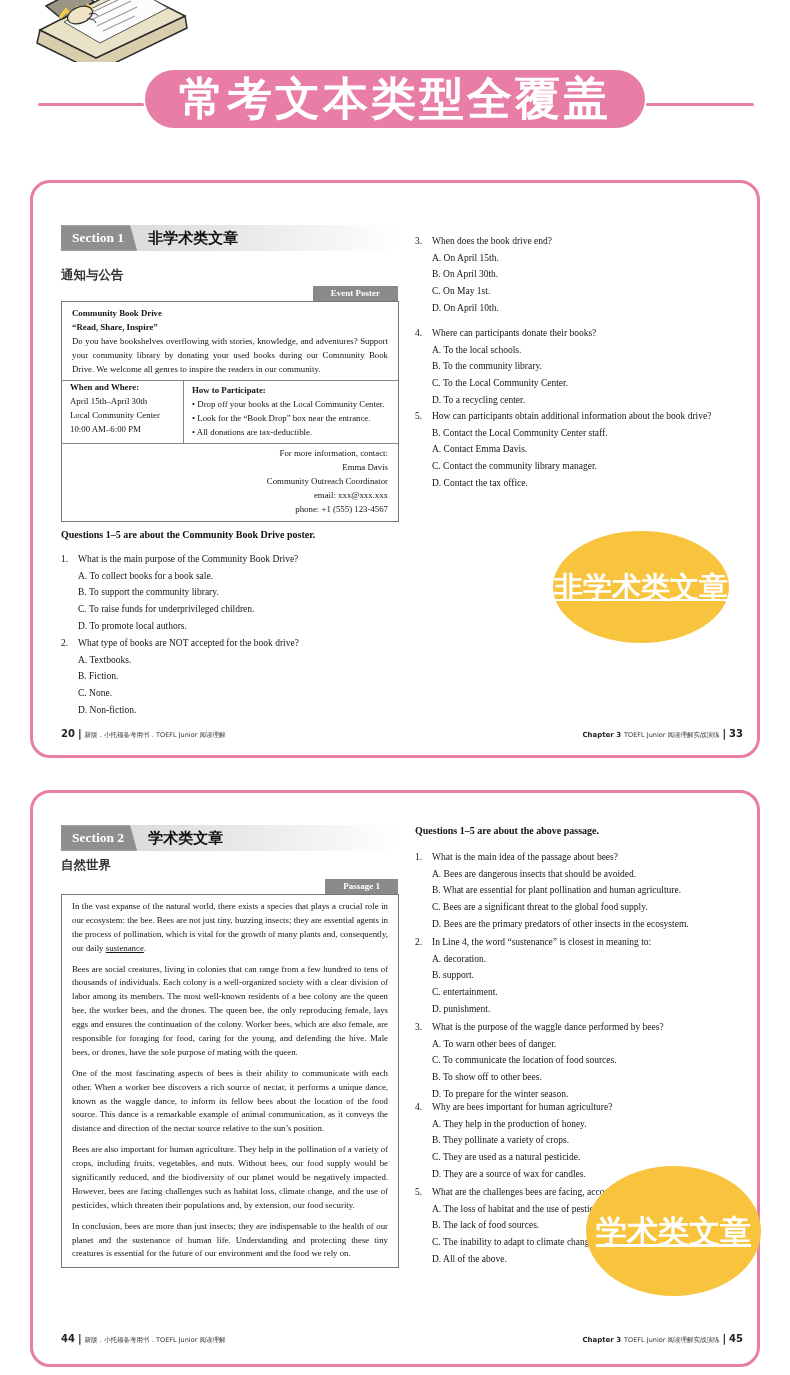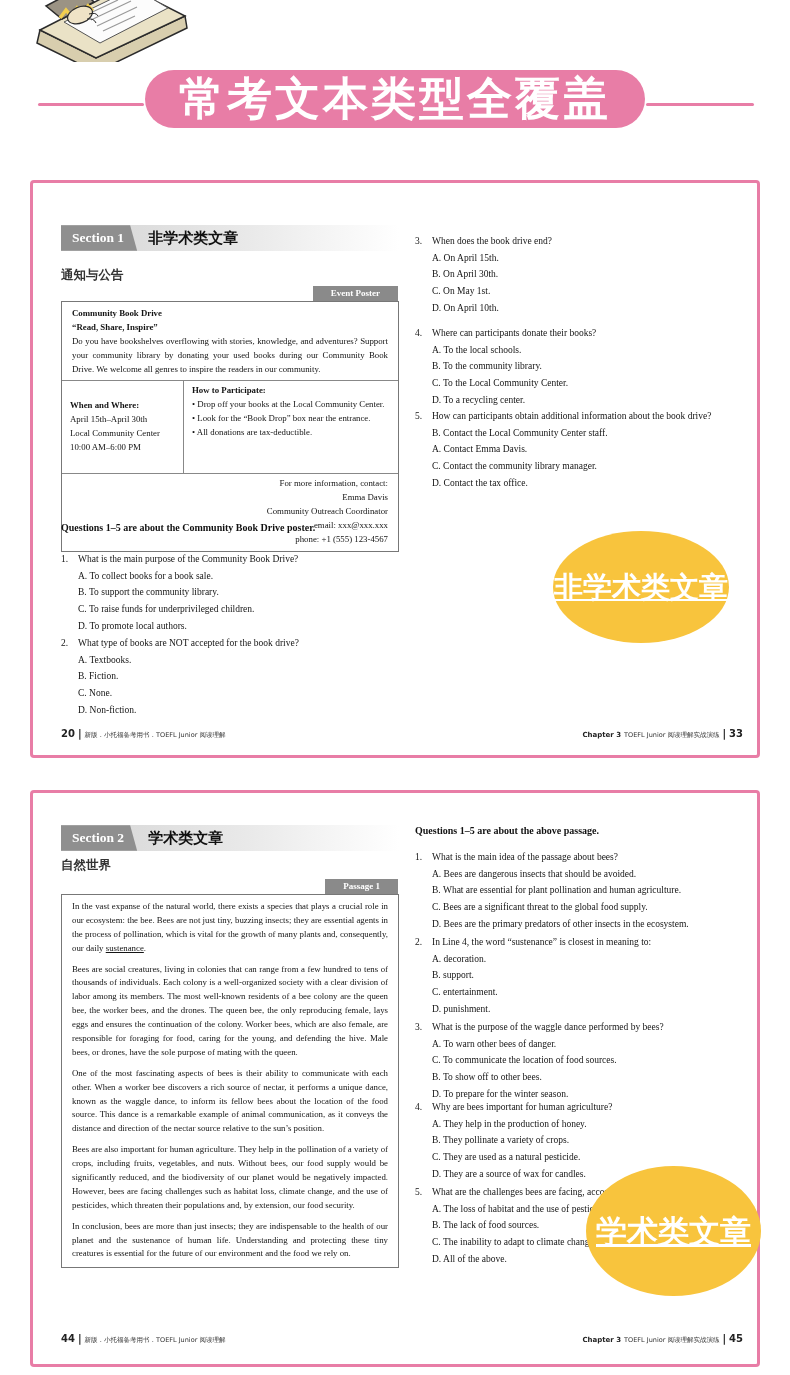--- a/index.html
+++ b/index.html
@@ -11,21 +11,21 @@
   .banner-line{position:absolute;top:103px;height:3px;background:#E87DA6;border-radius:2px;}
   .line-l{left:38px;width:106px;}
   .line-r{left:646px;width:108px;}
   .banner-pill{position:absolute;left:145px;top:70px;width:500px;height:58px;background:#E87DA6;
                border-radius:35px;display:flex;align-items:center;justify-content:center;}
   .banner-pill span{font-family:"DejaVu Sans",sans-serif;font-weight:bold;color:#fff;
                     font-size:45px;letter-spacing:3px;white-space:nowrap;}
 
   
   .card{position:absolute;left:30px;width:730px;background:#fff;border:3px solid #E87DA6;
-        border-radius:4px;box-sizing:border-box;}
+        border-radius:20px;box-sizing:border-box;}
   .card1{top:180px;height:578px;}
   .card2{top:790px;height:577px;}
   .col{position:absolute;top:0;bottom:0;}
   .col-left{left:28px;width:338px;}
   .col-right{left:382px;width:348px;}
 
   .section-bar{position:absolute;left:0;width:338px;height:26px;display:flex;align-items:center;
                background:linear-gradient(90deg,#d4d4d4 0%,#e9e9e9 55%,#ffffff 100%);}
   .section-badge{font-weight:bold;color:#fff;background:#8f8f8f;font-size:13.5px;line-height:1;
                  padding:6px 13px 6px 11px;clip-path:polygon(0 0,calc(100% - 7px) 0,100% 100%,0 100%);}
@@ -36,21 +36,21 @@
   .tag{margin-left:auto;width:max-content;background:#8a8a8a;color:#fff;font-weight:bold;
        font-size:9px;line-height:1;padding:3px 18px;margin-right:1px;}
   .box{border:1.3px solid #777;font-size:8.8px;line-height:1.58;color:#141414;background:#fff;}
   .box-pad{padding:5px 10px 4px;}
   .b{font-weight:bold;}
   .jst{text-align:justify;}
   .box-pad p{margin:0 0 7px;text-align:justify;}
   .box-pad p:last-child{margin-bottom:2px;}
   .ul{text-decoration:underline;}
   .poster-table{display:flex;border-top:1px solid #888;}
-  .cell-l{width:122px;padding:18px 8px;border-right:1px solid #888;box-sizing:border-box;}
+  .cell-l{width:122px;padding:0 8px;border-right:1px solid #888;box-sizing:border-box;}
   .cell-r{flex:1;padding:3px 8px;}
   .bullet::before{content:"• ";}
   .contact{border-top:1px solid #888;text-align:right;padding:3px 10px 5px;}
 
   .q-intro{position:absolute;left:0;right:0;font-weight:bold;font-size:10px;}
   .q{position:absolute;left:0;right:0;font-size:9.5px;line-height:1.75;color:#141414;}
   .qline{display:flex;}
   .qnum{width:17px;flex:none;}
   .qtext{flex:1;}
   .opt{padding-left:17px;}
@@ -127,21 +127,21 @@
           <div class="contact">
             <div>For more information, contact:</div>
             <div>Emma Davis</div>
             <div>Community Outreach Coordinator</div>
             <div>email: xxx@xxx.xxx</div>
             <div>phone: +1 (555) 123-4567</div>
           </div>
         </div>
       </div>
 
-      <div class="q-intro" style="top:339px">Questions 1–5 are about the Community Book Drive poster.</div>
+      <div class="q-intro" style="top:346px">Questions 1–5 are about the Community Book Drive poster.</div>
 
       <div class="q" style="top:368px">
         <div class="qline">
             <span class="qnum">1.</span>
             <span class="qtext">What is the main purpose of the Community Book Drive?</span>
           </div>
         <div class="opt">A. To collect books for a book sale.</div>
         <div class="opt">B. To support the community library.</div>
         <div class="opt">C. To raise funds for underprivileged children.</div>
         <div class="opt">D. To promote local authors.</div>

